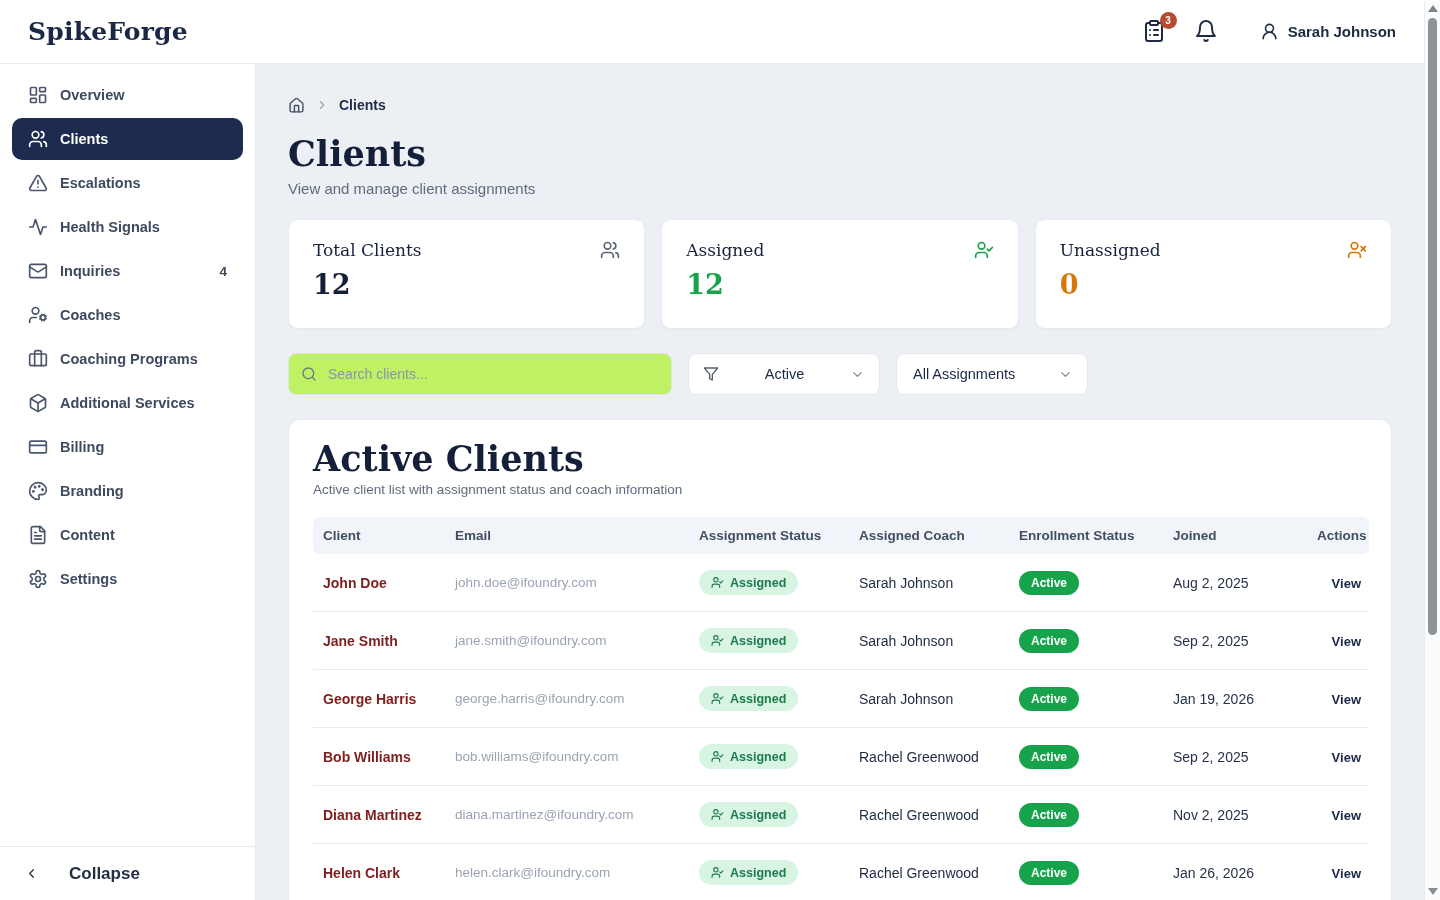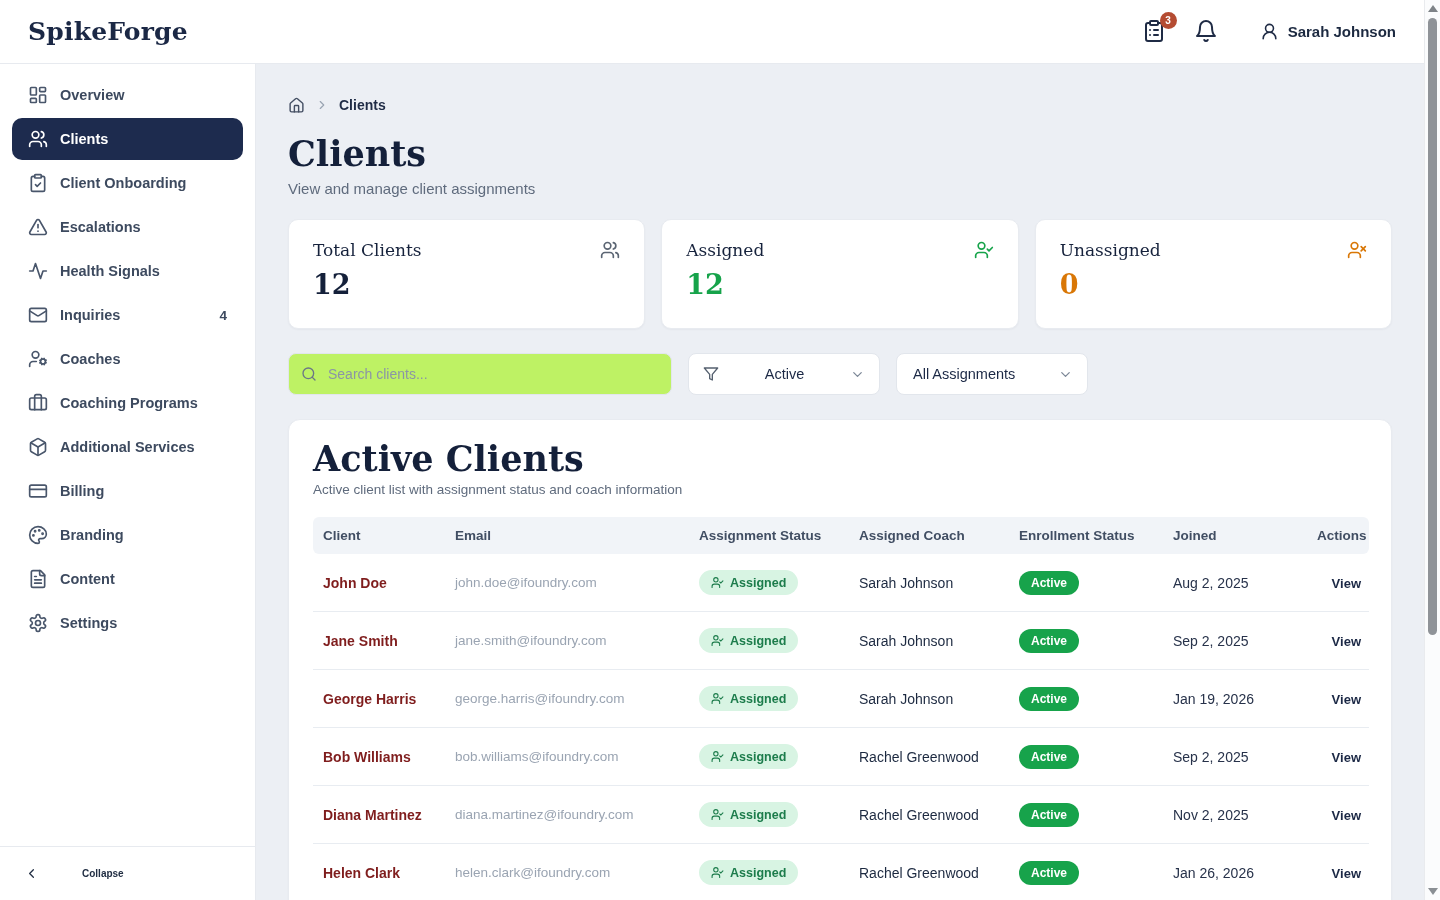--- a/index.html
+++ b/index.html
@@ -30,21 +30,21 @@
               padding:0 16px; border-radius:10px; color:#3d4a5f; cursor:pointer; }
   .nav-item .ic { width:20px; height:20px; color:#49566b; flex:none; }
   .nav-label { font-size:14.5px; font-weight:600; }
   .nav-badge { margin-left:auto; font-size:13.5px; font-weight:600; color:#3d4a5f; }
   .nav-item.active { background:#1d2b4e; color:#fff; }
   .nav-item.active .ic, .nav-item.active .nav-badge { color:#fff; }
   .sb-spacer { flex:1; }
   .collapse-row { border-top:1px solid #e7eaef; height:54px; display:flex; align-items:center;
                   padding:0 24px; gap:30px; cursor:pointer; color:#222f44; }
   .collapse-row .ic { width:15px; height:15px; color:#222f44; }
-  .collapse-label { font-size:10px; font-weight:700;margin-left:13px; }
+  .collapse-label { font-size:17px; font-weight:700; }
 
   
   .main { position:absolute; top:64px; left:256px; width:1168px; height:836px;
           background:#eceff4; padding:32px; overflow:hidden; }
   .breadcrumb { display:flex; align-items:center; gap:10px; height:18px; }
   .bc-home { width:17px; height:17px; color:#444f63; cursor:pointer; }
   .bc-home .ic { width:17px; height:17px; }
   .bc-sep { width:14px; height:14px; color:#9aa4b2; }
   .bc-current { font-size:14px; font-weight:700; color:#1f2b45; cursor:pointer; }
   .page-title { font-family:"DejaVu Serif", serif; font-size:35px; line-height:1.15; font-weight:700;
@@ -161,29 +161,20 @@
 
   </div>
         <div class="nav-item active">
     <svg class="ic " viewBox="0 0 24 24" fill="none" stroke="currentColor" stroke-width="2" stroke-linecap="round" stroke-linejoin="round">
             <path d="M16 21v-2a4 4 0 0 0-4-4H6a4 4 0 0 0-4 4v2"></path>
             <circle cx="9" cy="7" r="4"></circle>
             <path d="M22 21v-2a4 4 0 0 0-3-3.87"></path>
             <path d="M16 3.13a4 4 0 0 1 0 7.75"></path>
           </svg>
           <span class="nav-label">Clients</span>
-
-  </div>
-        <div class="nav-item">
-    <svg class="ic " viewBox="0 0 24 24" fill="none" stroke="currentColor" stroke-width="2" stroke-linecap="round" stroke-linejoin="round">
-            <rect x="8" y="2" width="8" height="4" rx="1"></rect>
-            <path d="M16 4h2a2 2 0 0 1 2 2v14a2 2 0 0 1-2 2H6a2 2 0 0 1-2-2V6a2 2 0 0 1 2-2h2"></path>
-            <path d="m9 14 2 2 4-4"></path>
-          </svg>
-          <span class="nav-label">Client Onboarding</span>
 
   </div>
         <div class="nav-item">
     <svg class="ic " viewBox="0 0 24 24" fill="none" stroke="currentColor" stroke-width="2" stroke-linecap="round" stroke-linejoin="round">
             <path d="m21.73 18-8-14a2 2 0 0 0-3.48 0l-8 14A2 2 0 0 0 4 21h16a2 2 0 0 0 1.73-3"></path>
             <path d="M12 9v4"></path>
             <path d="M12 17h.01"></path>
           </svg>
           <span class="nav-label">Escalations</span>
 

